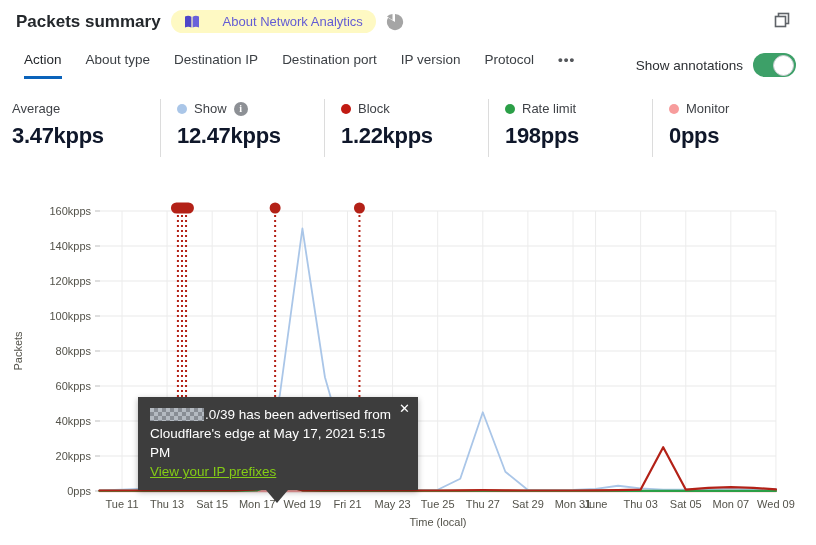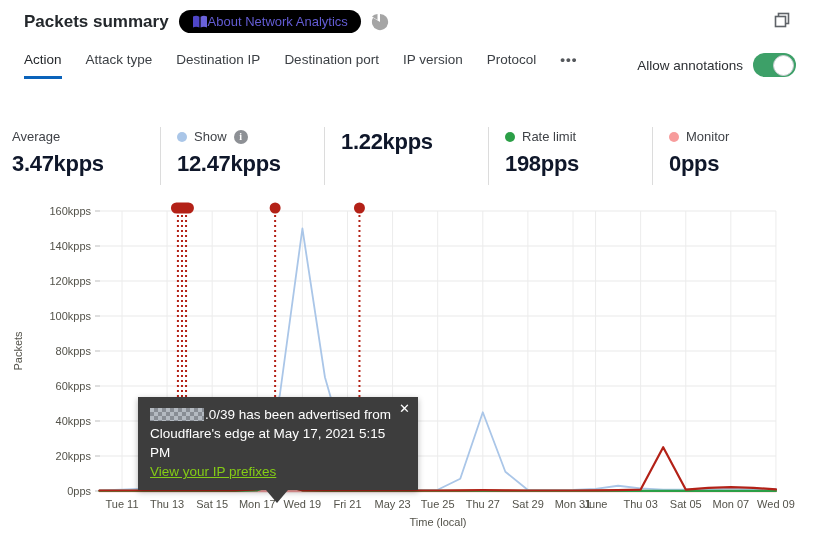--- a/index.html
+++ b/index.html
@@ -1,36 +1,36 @@
 <!DOCTYPE html>
 <html><head>
 <meta charset="utf-8">
 <style>
   html,body{margin:0;padding:0;}
   body{width:816px;height:545px;position:relative;overflow:hidden;background:#fff;
        font-family:"Liberation Sans",sans-serif;color:#24282c;}
   
-  .hdr{position:absolute;top:10px;left:24px;display:flex;align-items:center;gap:10px;z-index:4;}
+  .hdr{position:absolute;top:10px;left:16px;display:flex;align-items:center;gap:10px;z-index:4;}
   .hdr-title{font-size:17px;font-weight:700;color:#24282c;}
-  .badge{display:flex;align-items:center;gap:0;background:#000000;border-radius:14px;
+  .badge{display:flex;align-items:center;gap:23px;background:#fef9c3;border-radius:14px;
          padding:4px 13px;font-size:13px;color:#635cd4;}
   .pie-icon svg{display:block;}
   .win-icon{position:absolute;top:12px;right:26px;z-index:4;}
   
   .tabs{position:absolute;top:52px;left:12px;display:flex;gap:24px;font-size:13.5px;color:#3c4045;z-index:4;margin-left:12px;}
   .tab{padding-bottom:9px;cursor:pointer;}
   .tab.active{border-bottom:3px solid #0b63ba;color:#25282c;}
   .tab-more{color:#55585c;letter-spacing:1px;font-weight:700;}
   .annot-toggle{position:absolute;top:53px;right:20px;display:flex;align-items:center;gap:10px;z-index:4;}
   .annot-toggle .lbl{font-size:13.5px;color:#2c2f33;}
   .switch{width:43px;height:24px;border-radius:12px;background:#3da068;position:relative;cursor:pointer;}
   .knob{position:absolute;top:1.5px;right:2px;width:21px;height:21px;border-radius:50%;
         background:#fff;border:1px solid #c9cdd1;box-sizing:border-box;}
   
-  .stats{position:absolute;top:99px;left:12px;display:flex;z-index:4;margin-top:28px;}
+  .stats{position:absolute;top:99px;left:12px;display:flex;z-index:4;}
   .stat{width:164px;box-sizing:border-box;padding:2px 10px 8px 16px;border-left:1px solid #dcdcdc;}
   .stat:first-child{border-left:none;padding-left:0;width:148px;}
   .stat-top{display:flex;align-items:center;gap:7px;font-size:13px;color:#3f4247;margin-bottom:7px;}
   .dot{width:10px;height:10px;border-radius:50%;display:inline-block;}
   .info-icon{width:14px;height:14px;border-radius:50%;background:#8d9095;color:#fff;font-size:10px;
              display:inline-flex;align-items:center;justify-content:center;font-weight:700;font-family:"Liberation Serif",serif;}
   .stat-val{font-size:22px;font-weight:600;color:#0f172a;letter-spacing:-0.3px;}
   
   #chart-svg{position:absolute;left:0;top:0;z-index:1;}
   #chart-svg text{font-family:"Liberation Sans",sans-serif;font-size:11px;fill:#53524a;}
@@ -70,30 +70,30 @@
 </div>
 <span class="win-icon">
   <svg width="16" height="16" viewBox="0 0 16 16">
     <rect x="4.5" y="1.5" width="10" height="10" fill="none" stroke="#5f6368" stroke-width="1.6"></rect>
     <rect x="1.5" y="4.5" width="10" height="10" fill="#fff" stroke="#5f6368" stroke-width="1.6"></rect>
   </svg>
 </span>
 
 <div class="tabs">
   <div class="tab active">Action</div>
-  <div class="tab">Attack type</div>
+  <div class="tab">About type</div>
   <div class="tab">Destination IP</div>
   <div class="tab">Destination port</div>
   <div class="tab">IP version</div>
   <div class="tab">Protocol</div>
   <div class="tab tab-more">•••</div>
 </div>
 
 <div class="annot-toggle">
-  <span class="lbl">Allow annotations</span>
+  <span class="lbl">Show annotations</span>
   <span class="switch">
       <span class="knob"></span>
     </span>
 </div>
 
 <div class="stats">
   <div class="stat">
     <div class="stat-top">
         <span>Average</span>
       </div>
@@ -101,20 +101,24 @@
   </div>
   <div class="stat">
     <div class="stat-top">
       <span class="dot" style="background: rgb(170, 198, 232);"></span>
       <span>Show</span>
       <span class="info-icon">i</span>
     </div>
     <div class="stat-val">12.47kpps</div>
   </div>
   <div class="stat">
+    <div class="stat-top">
+      <span class="dot" style="background: rgb(193, 26, 18);"></span>
+      <span>Block</span>
+    </div>
     <div class="stat-val">1.22kpps</div>
   </div>
   <div class="stat">
     <div class="stat-top">
       <span class="dot" style="background: rgb(43, 159, 71);"></span>
       <span>Rate limit</span>
     </div>
     <div class="stat-val">198pps</div>
   </div>
   <div class="stat">

